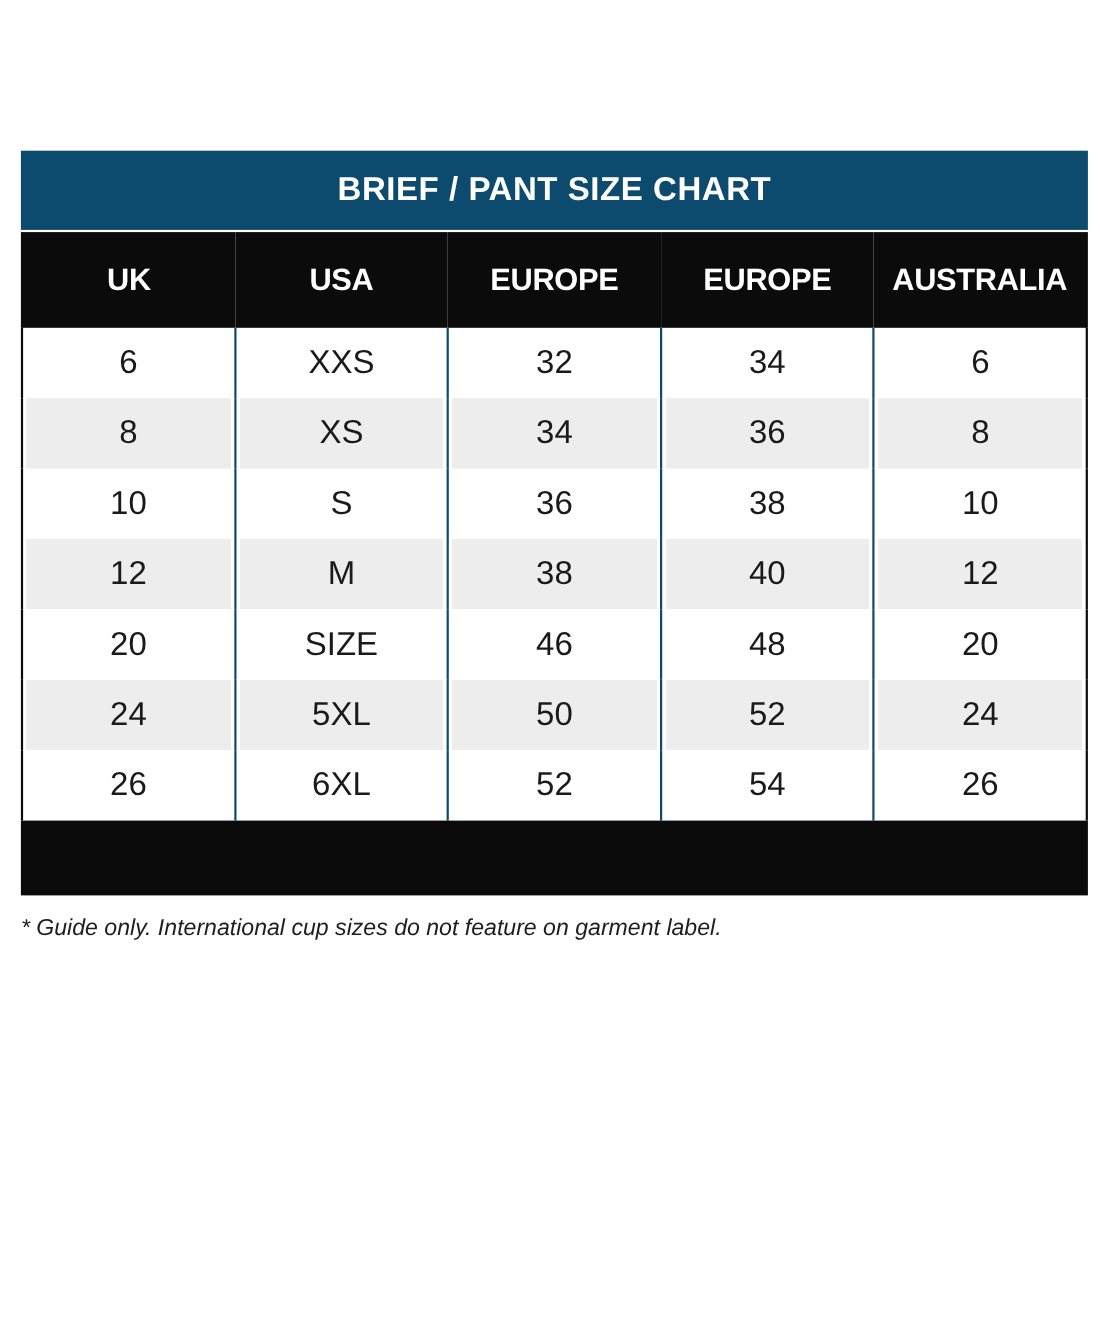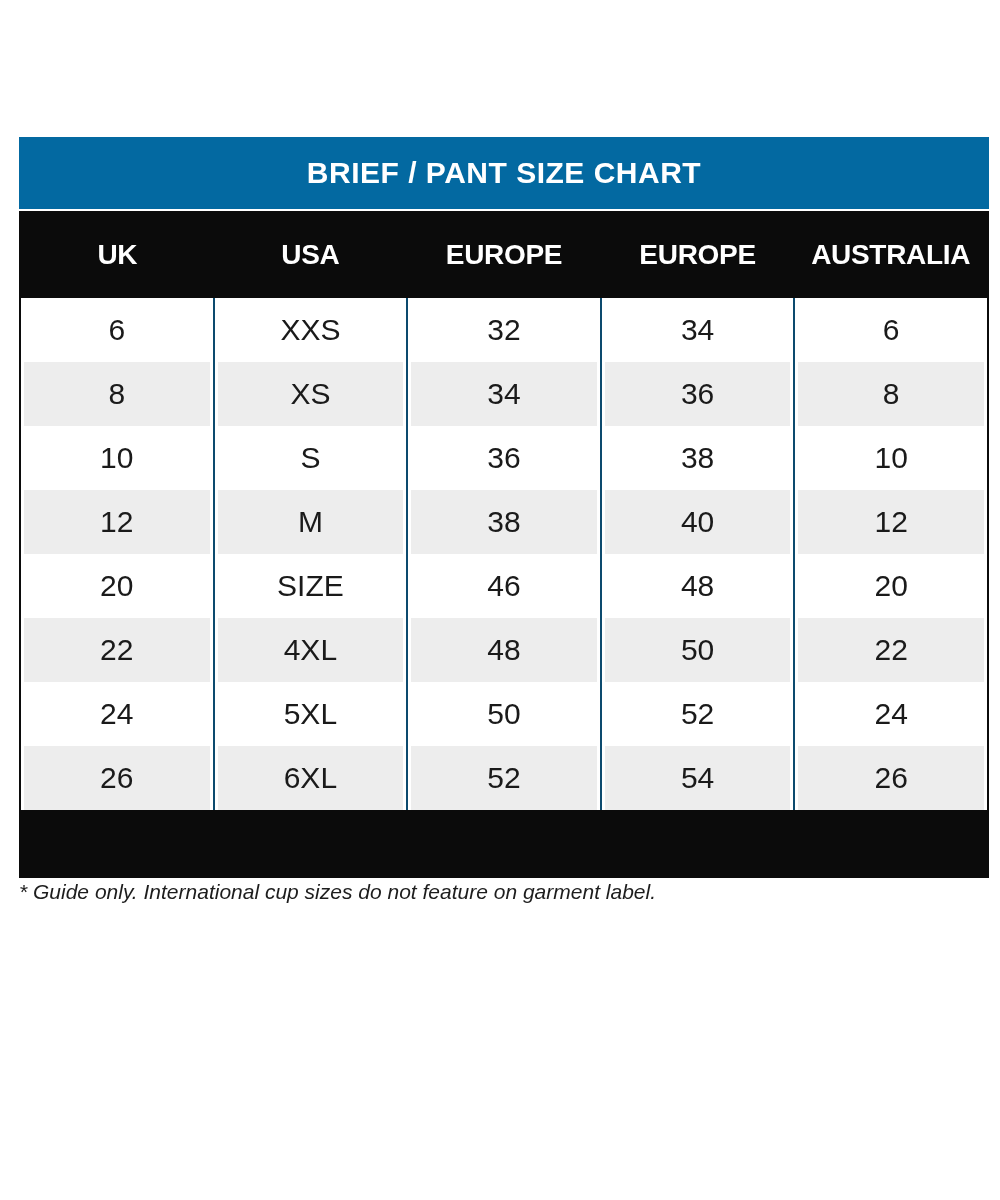--- a/index.html
+++ b/index.html
@@ -14,21 +14,21 @@
     font-family: "Liberation Sans", sans-serif;
   }
   .chart-wrap {
     position: absolute;
     left: 19px;
     top: 137px;
     width: 970px;
   }
   .title-bar {
     height: 72px;
-    background: #0369a1;
+    background: #0c4a6e;
     border-bottom: 2px solid #ffffff;
     color: #ffffff;
     display: flex;
     align-items: center;
     justify-content: center;
     font-size: 30px;
     font-weight: 700;
     letter-spacing: 0.5px;
   }
   table.size-table {
@@ -62,21 +62,21 @@
     border-left: none;
   }
   table.size-table tbody tr:nth-child(even) td {
     background-color: #ededed;
   }
   .footer-bar {
     height: 68px;
     background: #0b0b0b;
   }
   .footnote {
-    margin-top: 0;
+    margin-top: 16px;
     font-style: italic;
     font-size: 21px;
     line-height: 1.3;
     color: #1d1d1d;
   }
 </style>
 </head>
 <body>
 
 <div class="chart-wrap">
@@ -125,27 +125,20 @@
         <td>12</td>
       </tr>
       <tr>
         <td>20</td>
         <td>SIZE</td>
         <td>46</td>
         <td>48</td>
         <td>20</td>
       </tr>
       <tr>
-        <td>22</td>
-        <td>4XL</td>
-        <td>48</td>
-        <td>50</td>
-        <td>22</td>
-      </tr>
-      <tr>
         <td>24</td>
         <td>5XL</td>
         <td>50</td>
         <td>52</td>
         <td>24</td>
       </tr>
       <tr>
         <td>26</td>
         <td>6XL</td>
         <td>52</td>

